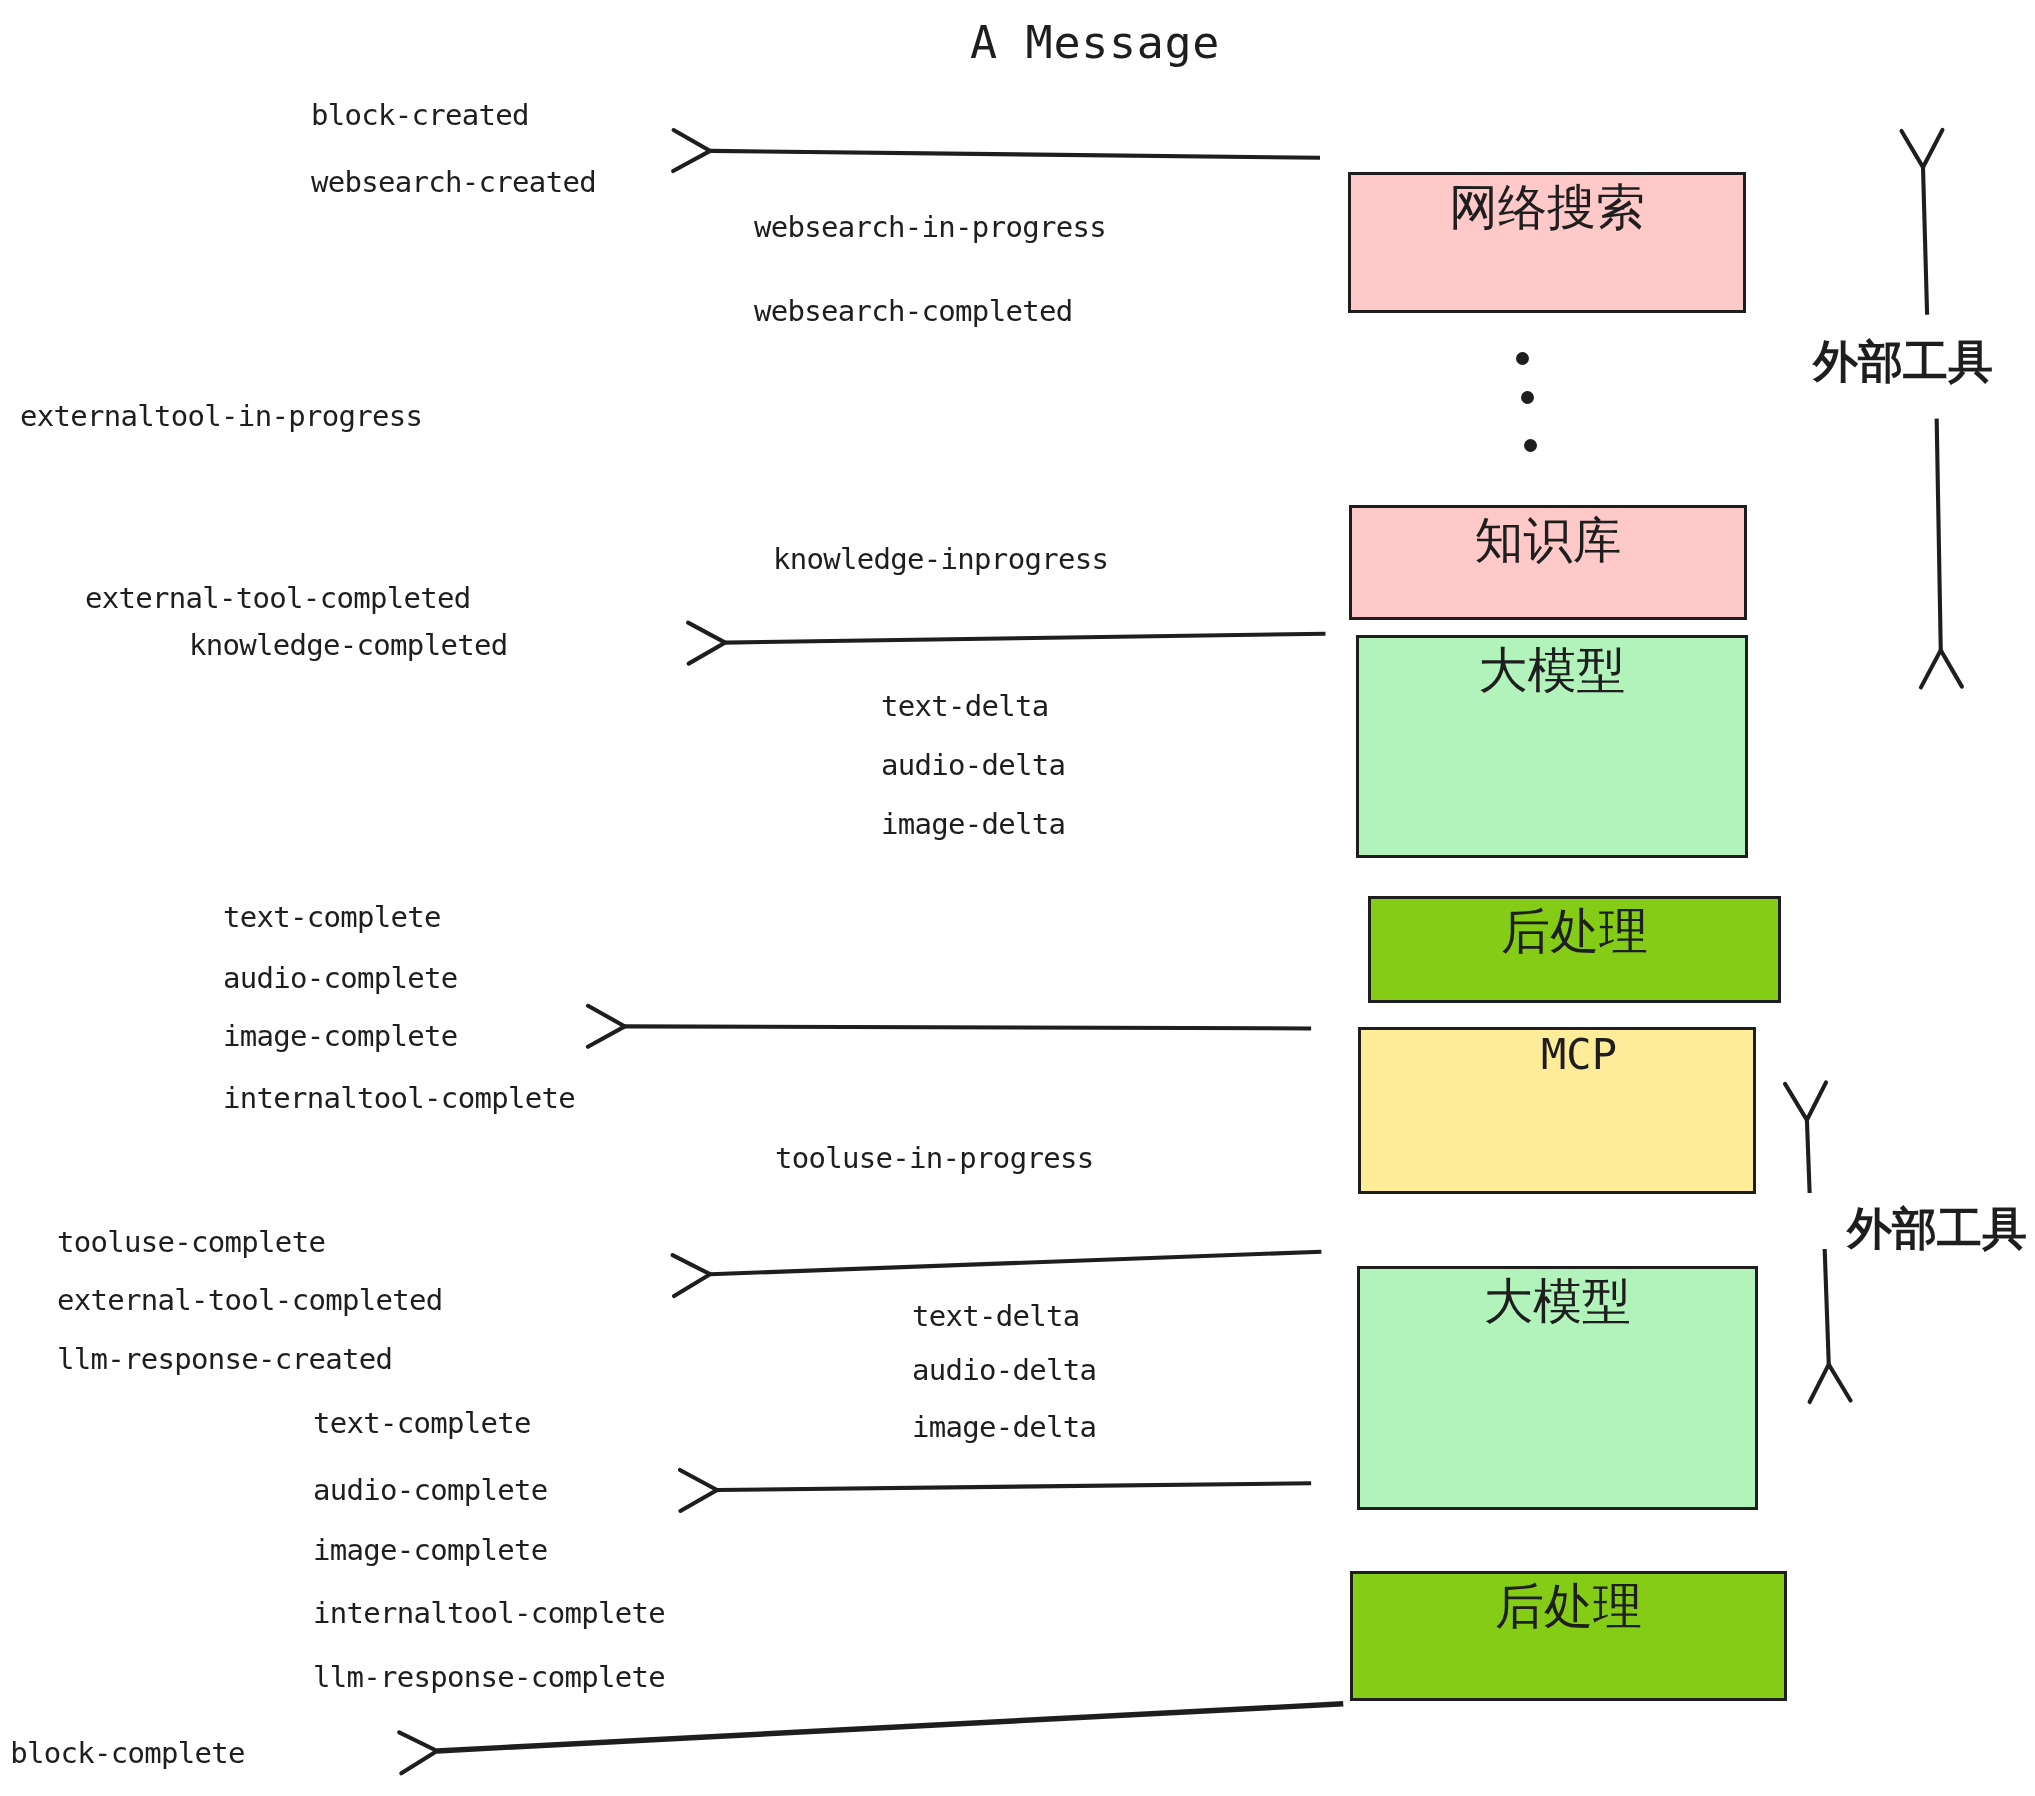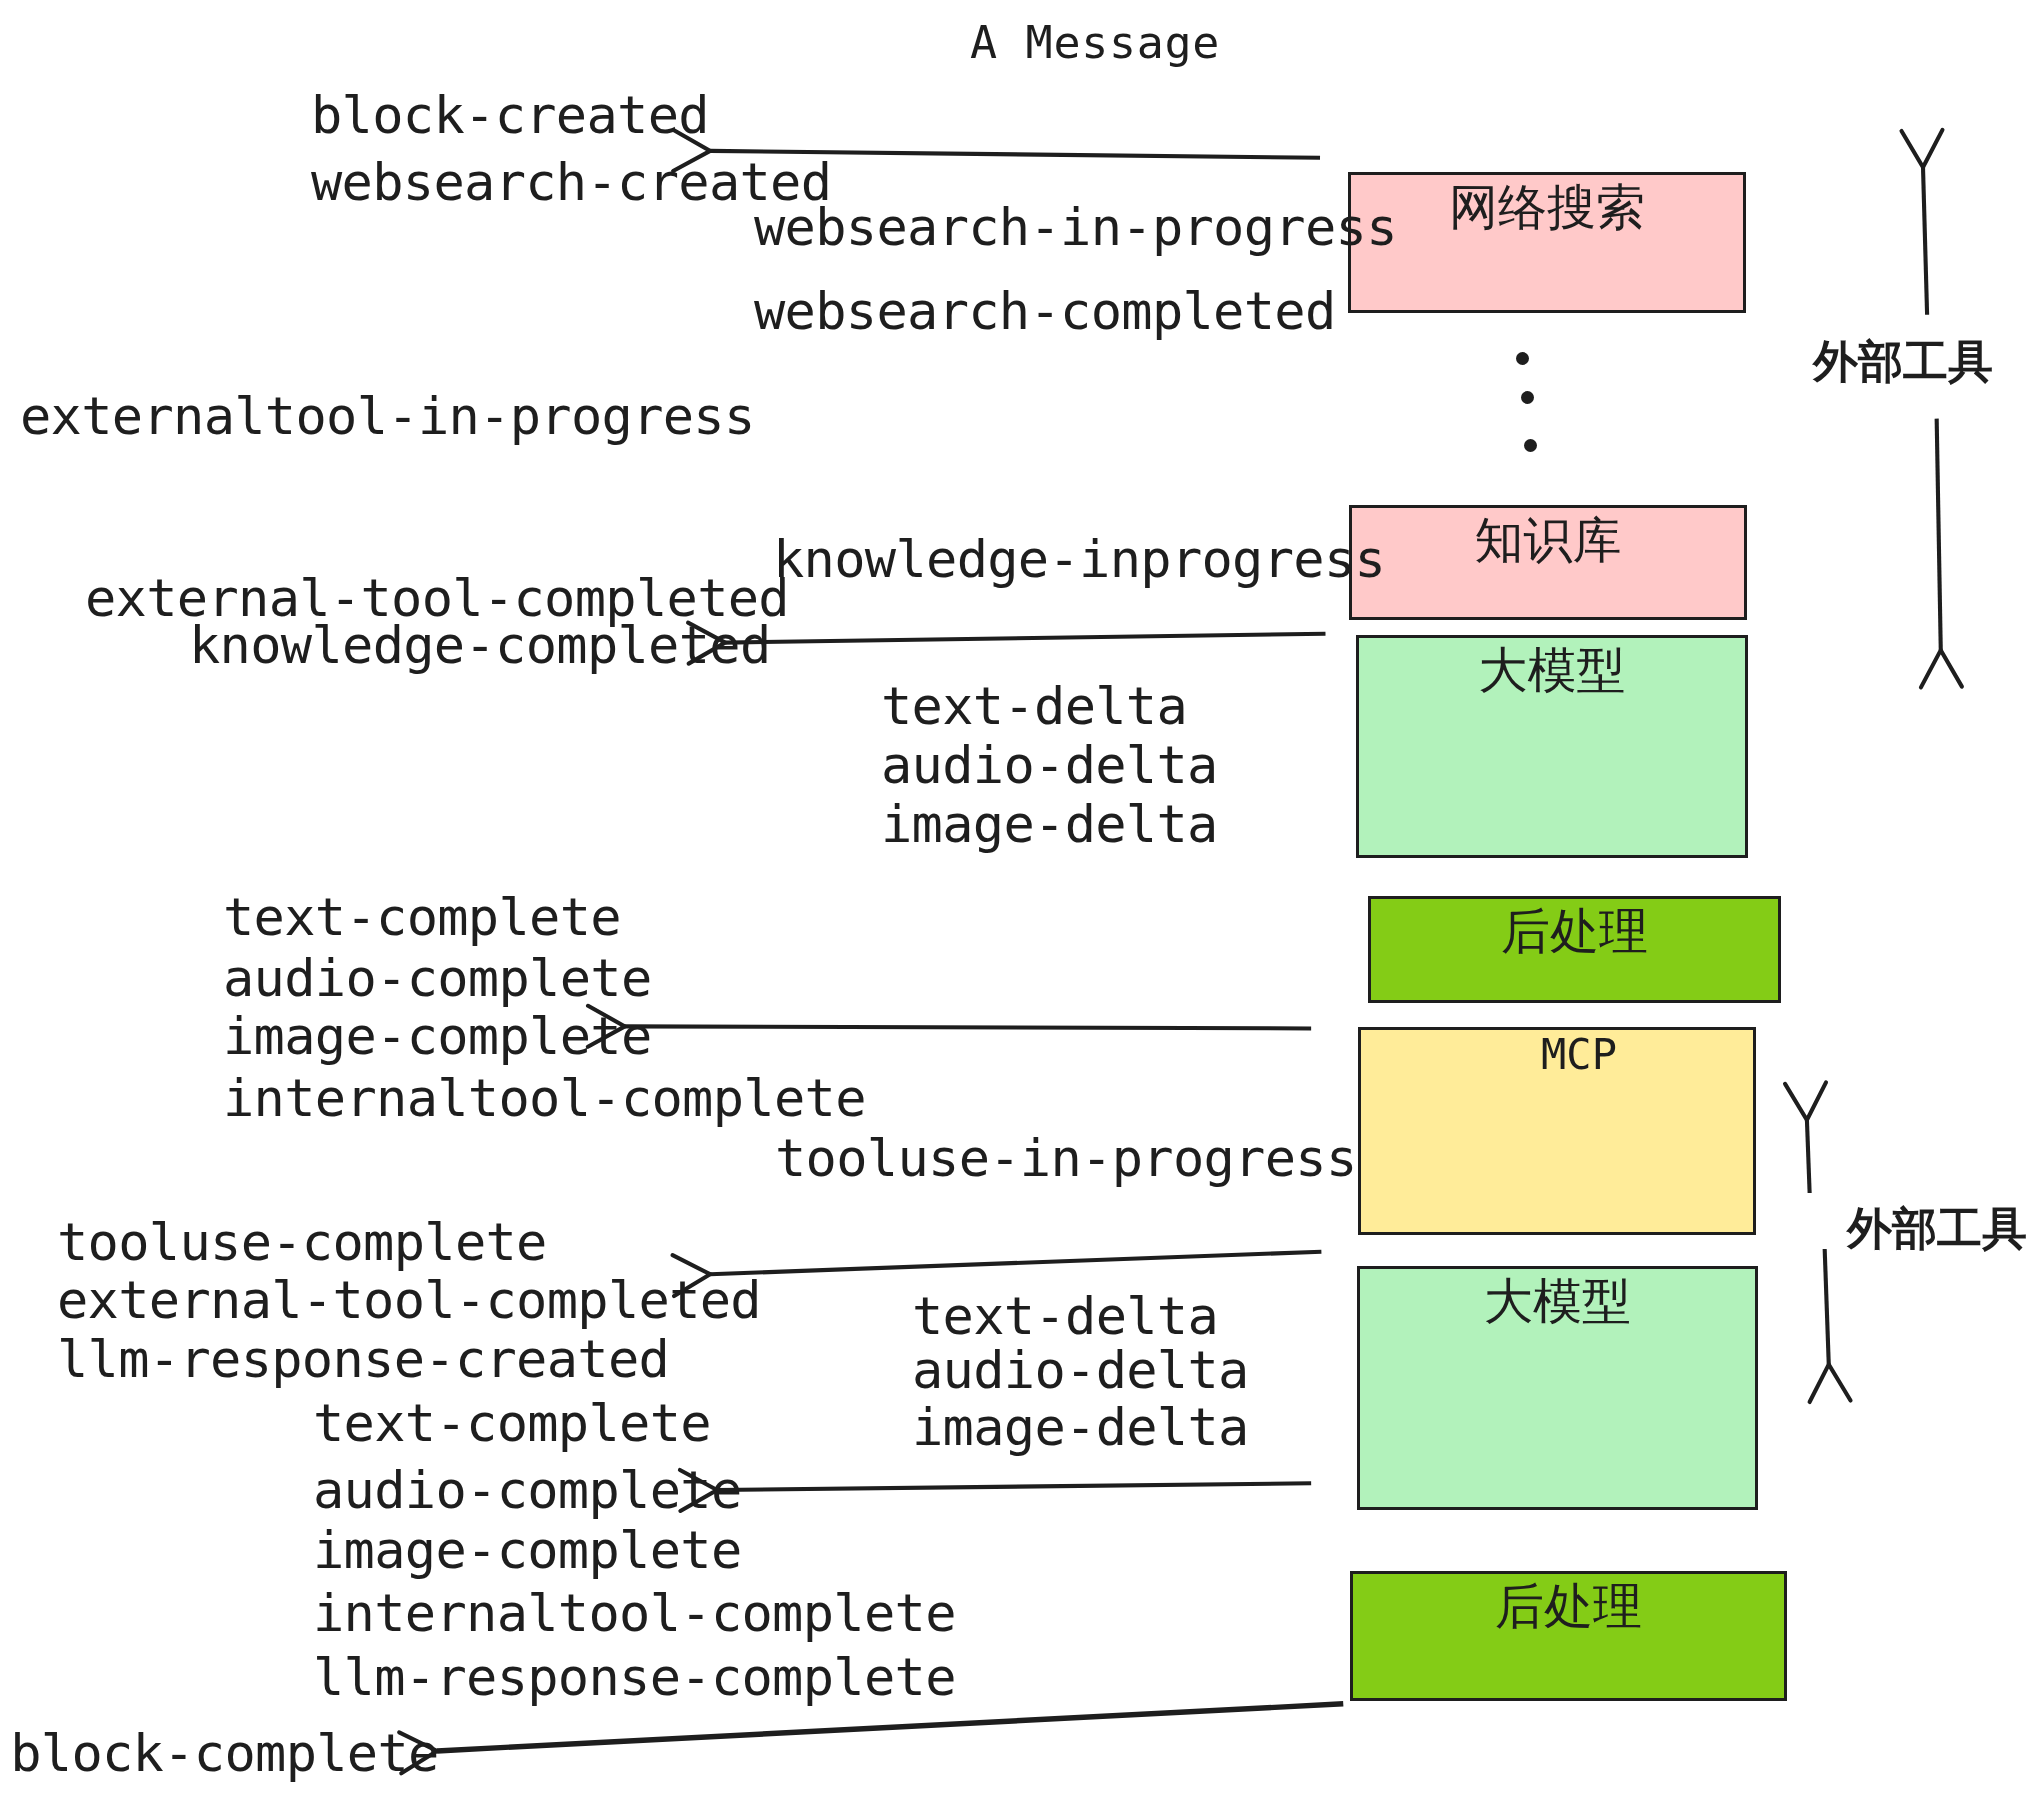--- a/index.html
+++ b/index.html
@@ -7,21 +7,21 @@
     width:2035px;height:1796px;position:relative;
     background:var(--bg,#ffffff);
     font-family:"DejaVu Sans Mono", monospace;
     color:#1e1e1e;overflow:hidden;
   }
   .canvas{position:absolute;inset:0;border-radius:25px;}
   svg.arrows{position:absolute;left:0;top:0;width:2035px;height:1796px;pointer-events:none;}
 
   
   .ev{
-    position:absolute;font-size:52px;line-height:1;white-space:nowrap;
+    position:absolute;font-size:29px;line-height:1;white-space:nowrap;
     transform:translateY(-50%);letter-spacing:-0.7px;
   }
   .title{
     position:absolute;font-size:45px;line-height:1;transform:translateY(-50%);
     letter-spacing:0.7px;
   }
 
   
   .box{
     position:absolute;border:3.4px solid var(--stroke,#1e1e1e);
@@ -32,21 +32,21 @@
   }
   .box.pink{background:var(--pink,#FFC9C9);}
   .box.green{background:var(--green,#B2F2BB);font-family:Liberation Mono, monospace;}
   .box.yellow{background:var(--yellow,#FFEC99);}
   .box.white{background:#84cc16;}
 
   #box-websearch{left:1348px;top:172px;width:398px;height:141px;}
   #box-knowledge{left:1349px;top:505px;width:398px;height:115px;}
   #box-llm1{left:1356px;top:635px;width:392px;height:223px;}
   #box-post1{left:1368px;top:896px;width:413px;height:107px;}
-  #box-mcp{left:1358px;top:1027px;width:398px;height:208px;font-family:"DejaVu Sans Mono",monospace;font-size:42px;padding-left:44px;}
+  #box-mcp{left:1358px;top:1027px;width:398px;height:167px;font-family:"DejaVu Sans Mono",monospace;font-size:42px;padding-left:44px;}
   #box-llm2{left:1357px;top:1266px;width:401px;height:244px;}
   #box-post2{left:1350px;top:1571px;width:437px;height:130px;}
 
   
   .side{
     position:absolute;font-family:"DejaVu Sans","Liberation Sans",sans-serif;
     font-size:45px;line-height:1;transform:translateY(-50%);white-space:nowrap;font-weight:bold;
   }
 
   

